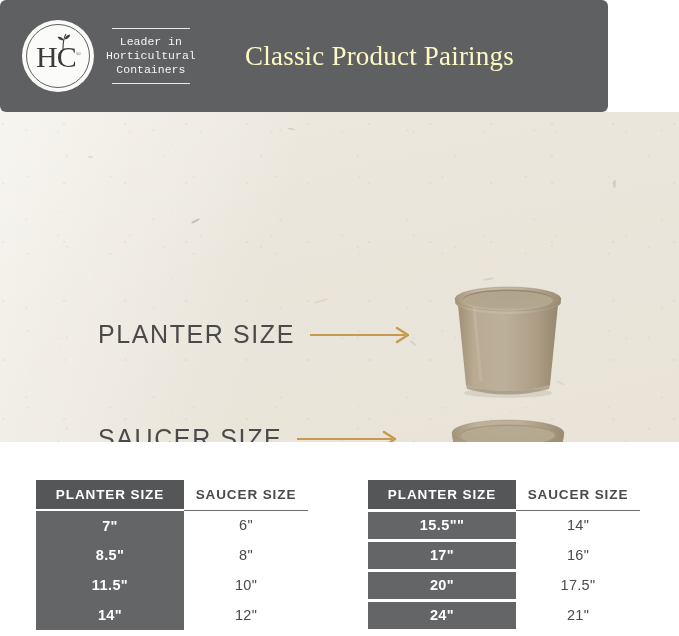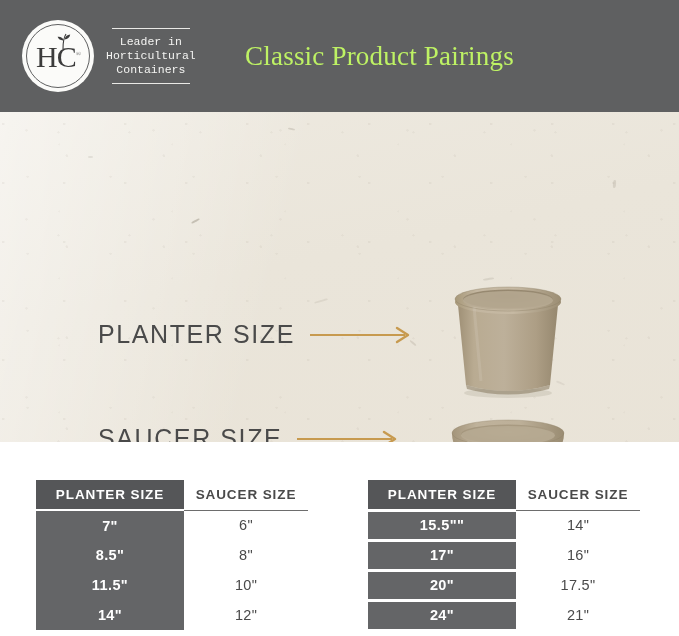--- a/index.html
+++ b/index.html
@@ -16,24 +16,25 @@
     position: relative;
     width: 679px;
     height: 636px;
     background: #ffffff;
   }
 
   
   #header {
     position: absolute;
     left: 0; top: 0;
-    width: 679px;
+    width: 608px;
     height: 112px;
     background: #5f6061;
     overflow: hidden;
+    border-radius: 6px;
   }
 
   #brand {
     position: absolute;
     left: 22px; top: 20px;
     display: flex;
     align-items: center;
     gap: 10px;
   }
 
@@ -97,21 +98,21 @@
   #header-title {
     position: absolute;
     left: 0; top: 0;
     width: 679px; height: 112px;
     display: flex;
     align-items: center;
     justify-content: center;
     padding-left: 80px;
     font-family: "Liberation Serif", serif;
     font-size: 27px;
-    color: #bef264;
+    color: #fef9c3;
     letter-spacing: 0.2px;
     pointer-events: none;
     text-align: right;
   }
 
   
   #hero {
     position: absolute;
     left: 0; top: 112px;
     width: 679px;

